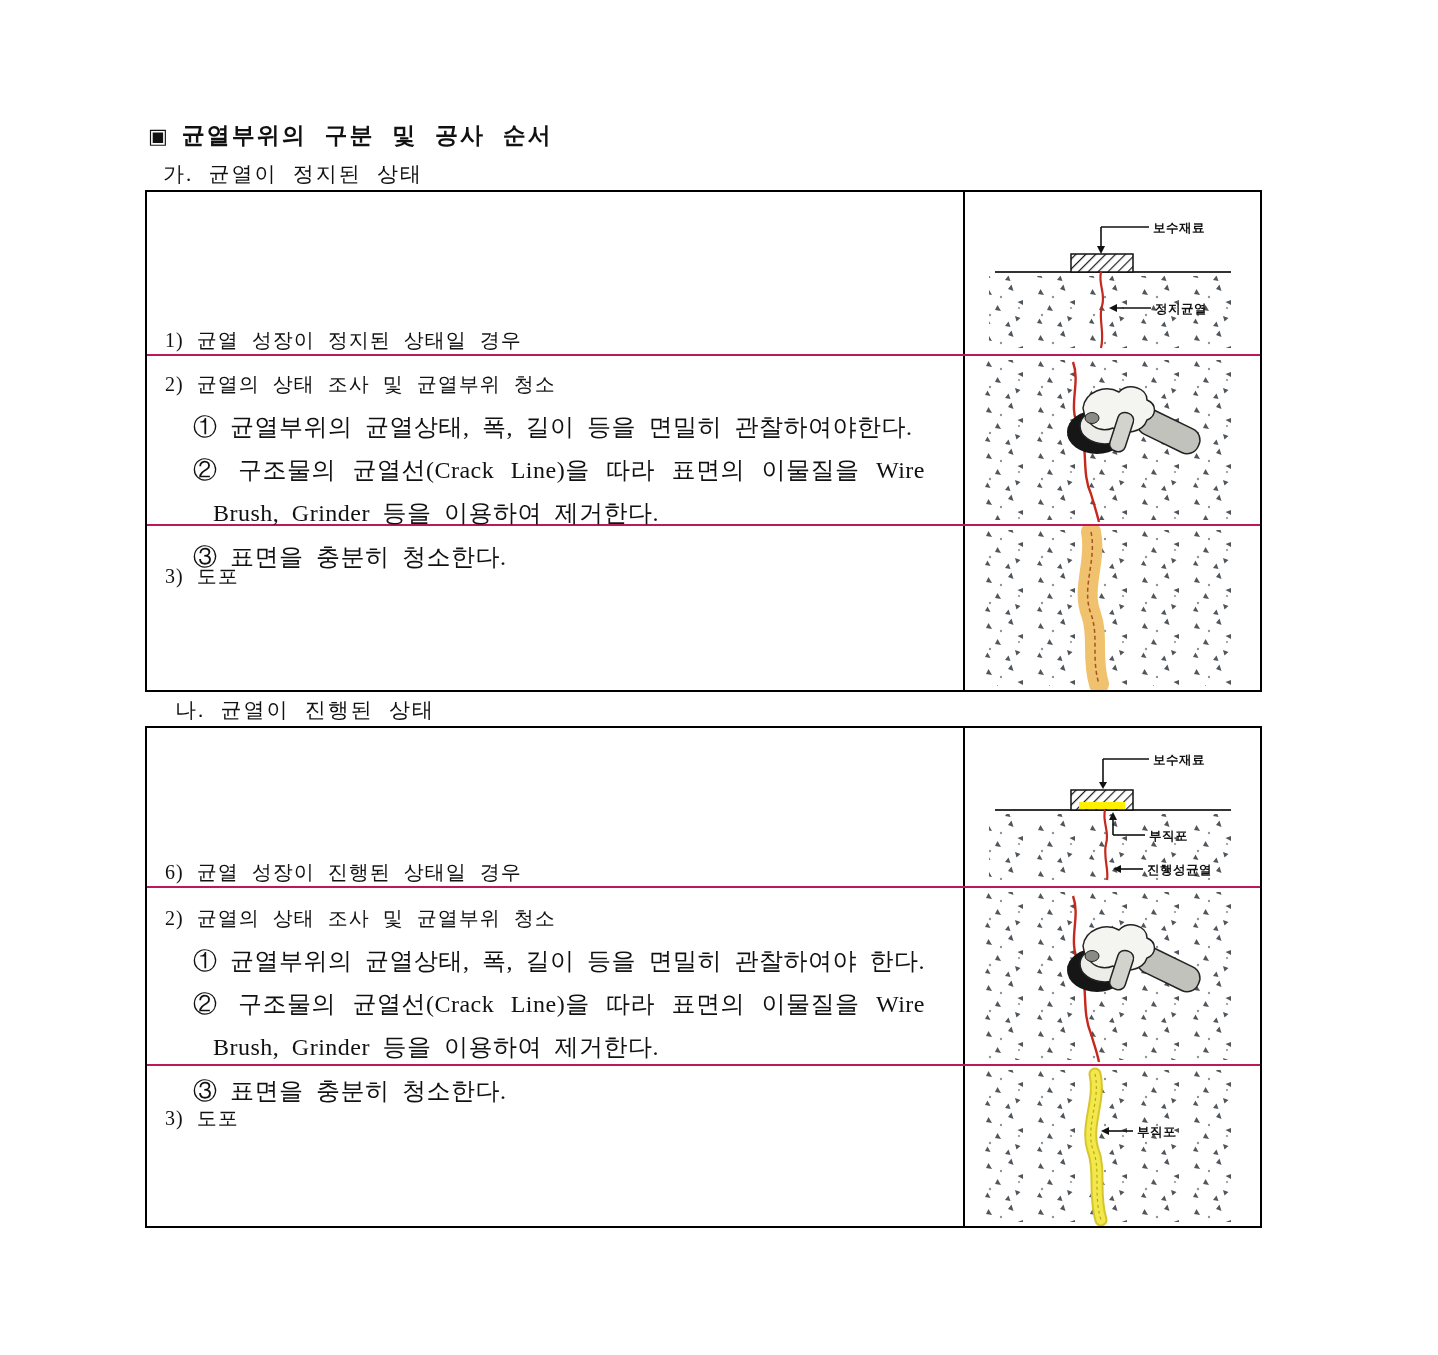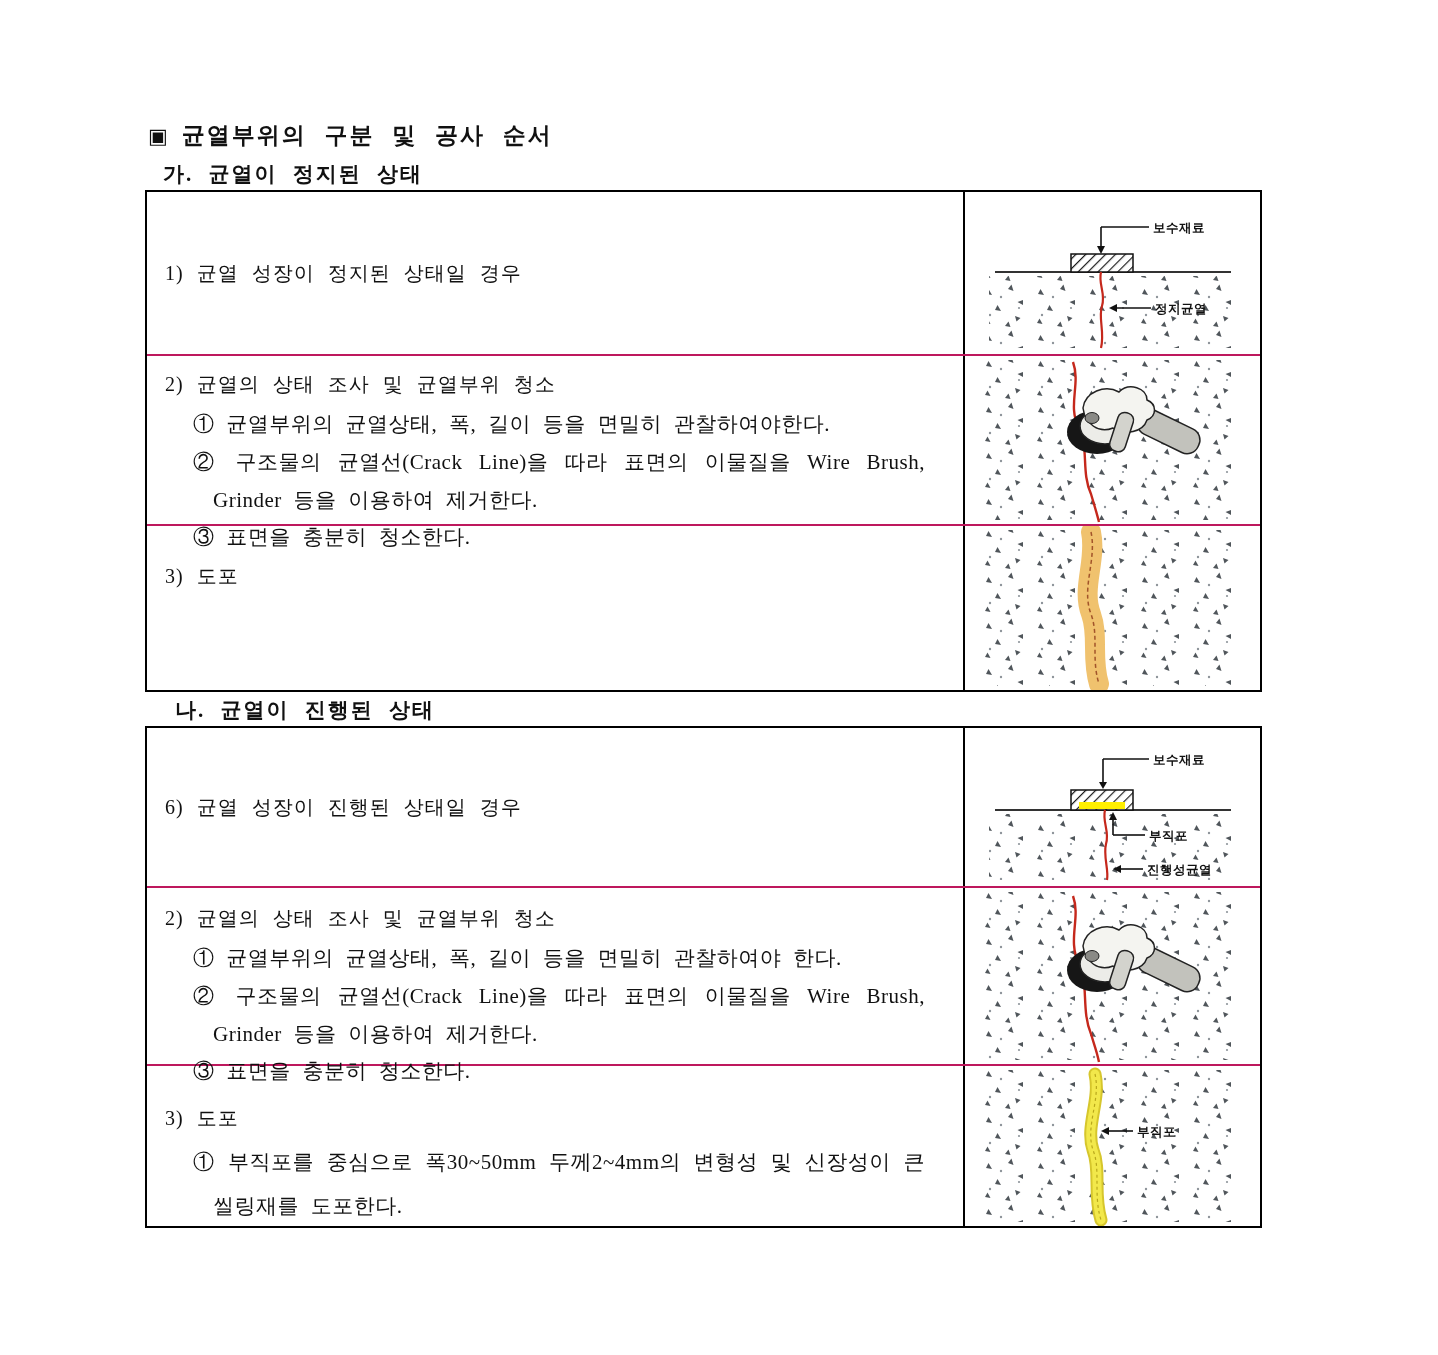--- a/index.html
+++ b/index.html
@@ -15,39 +15,39 @@
   }
   .doc-title {
     position: absolute; left: 148px; top: 120px;
     font-size: 23px; font-weight: bold;
     letter-spacing: 2px; word-spacing: 10px;
     display: flex; align-items: center; gap: 12px;
   }
   .bullet { font-size: 21px; }
   .sec-heading {
     position: absolute; left: 163px;
-    font-size: 21px; font-weight: bold;
+    font-size: 21px; font-weight: normal;
     letter-spacing: 2px; word-spacing: 8px;
   }
   .rtable {
     position: absolute; left: 145px; width: 1117px;
     border: 2px solid #000; background: #fff;
   }
   .trow { display: flex; }
   .trow + .trow { border-top: 2px solid #be185d; }
   .cell-text { flex: 1; padding-left: 18px; padding-right: 10px; }
-  .cell-text.vcenter { display: flex; align-items: center; }
+  .cell-text.vcenter { display: flex; align-items: flex-end; }
   .cell-fig { width: 297px; border-left: 2px solid #000; background: #fff; }
   .cell-fig svg { display: block; margin: 0 auto; }
   .row-title {
     font-size: 20px; letter-spacing: 1px; word-spacing: 7px; line-height: 1.4;
   }
   .items { padding-left: 28px; padding-right: 28px; margin-top: 8px; }
   .item {
-    font-size: 21px; letter-spacing: 0.5px; word-spacing: 6px;
+    font-size: 24px; letter-spacing: 0.5px; word-spacing: 6px;
     line-height: 1.8; padding-left: 20px; text-indent: -20px;
     text-align: justify;
   }
   .items.wide .item { line-height: 2.1; }
   .figlabel {
     font-size: 12.5px; font-weight: bold;
     font-family: "Liberation Serif", "DejaVu Serif", serif;
     letter-spacing: 0.5px;
     fill: #111;
   }
@@ -222,23 +222,20 @@
               <rect x="134" y="56" width="16" height="40" rx="7" fill="#d3d3cd" stroke="#222" stroke-width="1.5"></rect>
             </g>
           </g>
         </svg>
       </div>
     </div>
 
     <div class="trow" style="height:162px;">
       <div class="cell-text" style="padding-top:38px;">
         <div class="row-title">3) 도포</div>
-        <div class="items wide">
-          <div class="item">① 부직포를 중심으로 폭30~50mm 두께2~4mm의 변형성 및 신장성이 큰 씰링재를 도포한다.</div>
-        </div>
       </div>
       <div class="cell-fig">
         <svg width="268" height="160" viewBox="0 0 268 160">
           <rect x="4" y="4" width="260" height="152" fill="url(#speck)"></rect>
           <path d="M116,8 C122,34 106,60 114,84 C122,104 114,128 122,154" fill="none" stroke-width="13" stroke-linecap="round" stroke="#d6c62c"></path>
           <path d="M116,8 C122,34 106,60 114,84 C122,104 114,128 122,154" fill="none" stroke-width="9" stroke-linecap="round" stroke="#f2e84b"></path>
           <path d="M116,8 C122,34 106,60 114,84 C122,104 114,128 122,154" fill="none" stroke="#b9a81c" stroke-width="1.2" stroke-dasharray="3,3"></path>
           <g>
             <line class="hairline" x1="154" y1="65" x2="130" y2="65"></line>
             <polygon points="130,61 130,69 122,65" fill="#111"></polygon>

